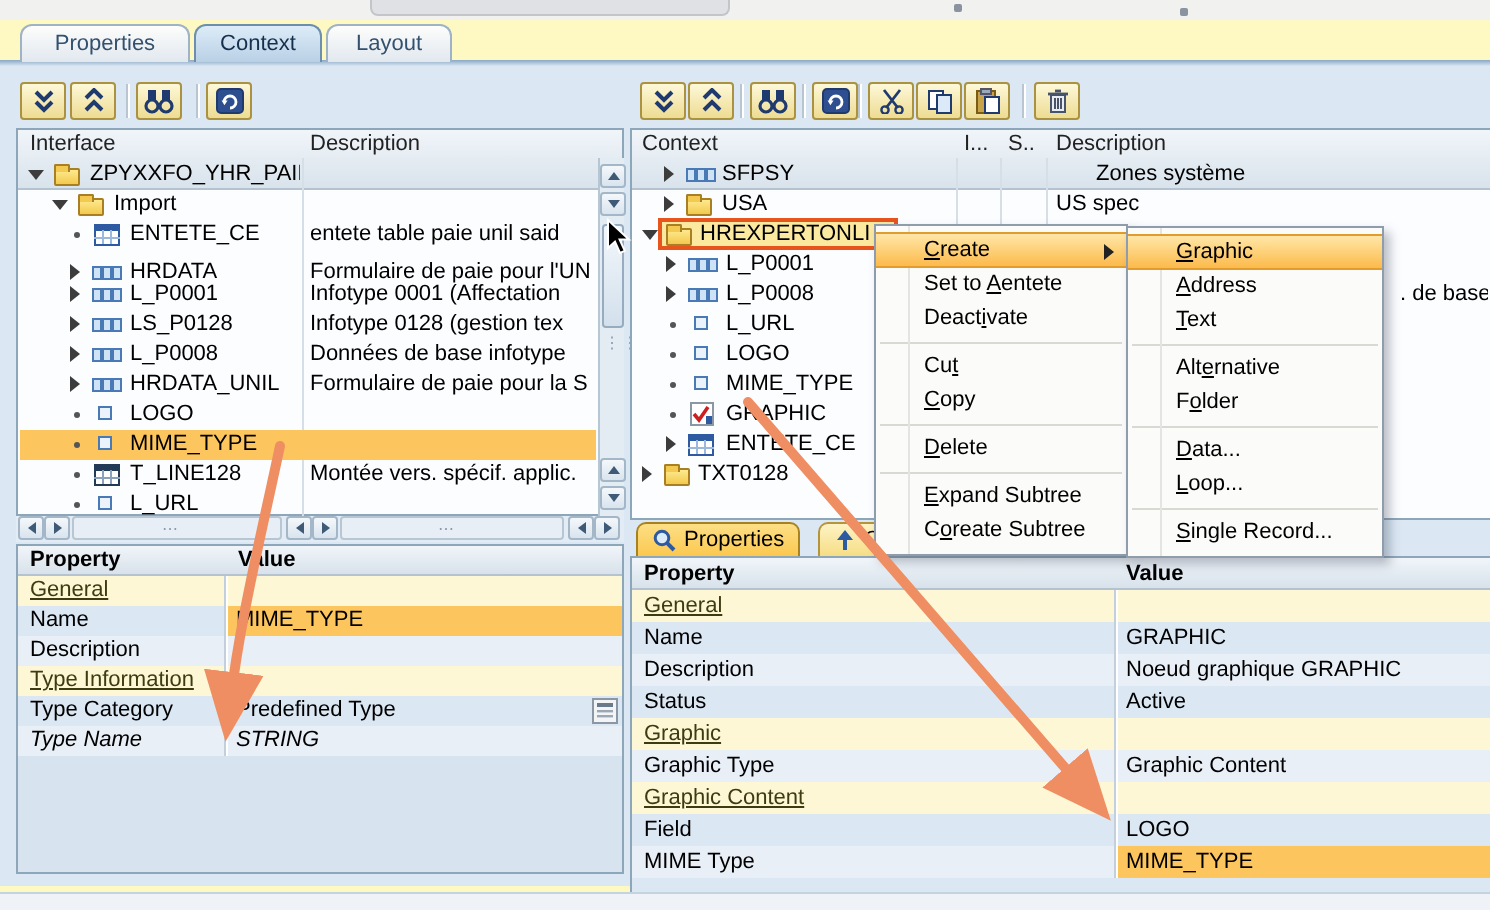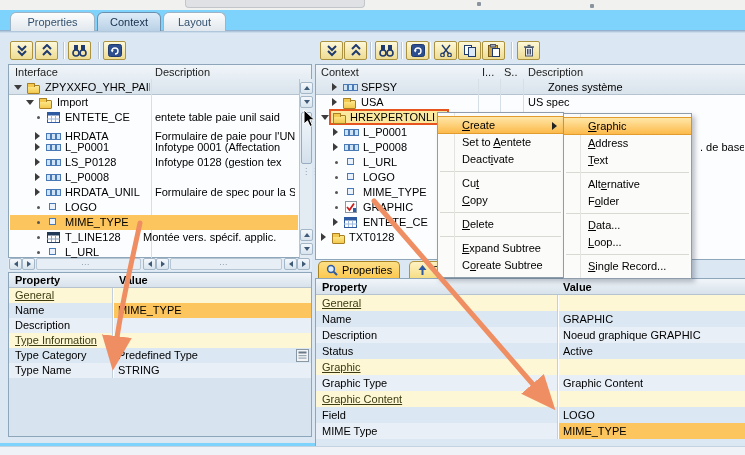--- a/index.html
+++ b/index.html
@@ -1,19 +1,19 @@
 <!DOCTYPE html>
 <html><head>
 <meta charset="utf-8">
 <style>
   * { margin:0; padding:0; box-sizing:border-box; }
   html,body { width:745px; height:455px; }
   .screen { position:relative; width:745px; height:455px; overflow:hidden;
             font-family:"Liberation Sans","DejaVu Sans",sans-serif; font-size:11px; color:#000;
-            background:#7dd3fc; }
+            background:#fef9c3; }
   .abs { position:absolute; }
   
   .topstrip { left:0; top:0; width:745px; height:10px; background:#f1f2f0; }
   .topfrag { left:185px; top:0; width:180px; height:8px; background:#dfe1e4; border:1px solid #c2c6ca; border-top:none; border-radius:0 0 4px 4px; }
   .topmark { width:4px; height:4px; background:#8a94a0; border-radius:1px; }
   
   .tab { top:12px; height:19px; line-height:18px; text-align:center; border:1px solid #9fb3c6; border-bottom:none;
          border-radius:6px 6px 0 0; background:linear-gradient(#fdfdfc,#e1e8ee); color:#33516e; cursor:default; z-index:3;}
   .tab.active { background:linear-gradient(#ddecf8,#b9d0e5); border-color:#6d8fae; color:#152f4c; }
   .tabline { left:0; top:30px; width:745px; height:3px; background:linear-gradient(#89a7c5,#d8e6f2); z-index:2;}
@@ -242,30 +242,31 @@
       <span class="abs lbl" style="left:146px; width:140px; overflow:hidden;">Infotype 0128 (gestion tex</span>
     </div>
     <div class="trow" style="left:0; top:105px; width:290px;">
       <span class="abs exp-r" style="left:26px; top:3px;"></span>
       <svg class="abs" style="left:37px; top:4px;" width="15" height="7">
           <rect x="0.5" y="0.5" width="4" height="6" fill="#cfe3f7" stroke="#4a7ab5"></rect>
           <rect x="5.5" y="0.5" width="4" height="6" fill="#cfe3f7" stroke="#4a7ab5"></rect>
           <rect x="10.5" y="0.5" width="4" height="6" fill="#cfe3f7" stroke="#4a7ab5"></rect>
         </svg>
       <span class="abs lbl" style="left:56px;">L_P0008</span>
+      <span class="abs lbl" style="left:146px; width:140px; overflow:hidden;">Données de base infotype</span>
     </div>
     <div class="trow" style="left:0; top:120px; width:290px;">
       <span class="abs exp-r" style="left:26px; top:3px;"></span>
       <svg class="abs" style="left:37px; top:4px;" width="15" height="7">
           <rect x="0.5" y="0.5" width="4" height="6" fill="#cfe3f7" stroke="#4a7ab5"></rect>
           <rect x="5.5" y="0.5" width="4" height="6" fill="#cfe3f7" stroke="#4a7ab5"></rect>
           <rect x="10.5" y="0.5" width="4" height="6" fill="#cfe3f7" stroke="#4a7ab5"></rect>
         </svg>
       <span class="abs lbl" style="left:56px;">HRDATA_UNIL</span>
-      <span class="abs lbl" style="left:146px; width:140px; overflow:hidden;">Formulaire de spec pour la S</span>
+      <span class="abs lbl" style="left:146px; width:140px; overflow:hidden;">Formulaire de paie pour la S</span>
     </div>
     <div class="trow" style="left:0; top:135px; width:290px;">
       <span class="abs dot" style="left:28px; top:6px;"></span>
       <span class="abs icon-field" style="left:40px; top:3px;"></span>
       <span class="abs lbl" style="left:56px;">LOGO</span>
     </div>
     <div class="trow" style="left:0; top:150px; width:290px;">
       <span class="abs dot" style="left:28px; top:6px;"></span>
       <span class="abs icon-field" style="left:40px; top:3px;"></span>
       <span class="abs lbl" style="left:56px;">MIME_TYPE</span>
@@ -273,21 +274,21 @@
     <div class="trow" style="left:0; top:165px; width:290px;">
       <span class="abs dot" style="left:28px; top:6px;"></span>
       <svg class="abs" style="left:38px; top:2px;" width="13" height="11">
           <rect x="0.5" y="0.5" width="12" height="10" fill="#fff" stroke="#223a56"></rect>
           <rect x="0.5" y="0.5" width="12" height="3" fill="#223a56"></rect>
           <line x1="4.5" y1="3" x2="4.5" y2="10" stroke="#8aa0bb"></line>
           <line x1="8.5" y1="3" x2="8.5" y2="10" stroke="#8aa0bb"></line>
           <line x1="0" y1="7" x2="13" y2="7" stroke="#8aa0bb"></line>
         </svg>
       <span class="abs lbl" style="left:56px;">T_LINE128</span>
-      <span class="abs lbl" style="left:134px; width:140px; overflow:hidden;">Montée vers. spécif. applic.</span>
+      <span class="abs lbl" style="left:146px; width:140px; overflow:hidden;">Montée vers. spécif. applic.</span>
     </div>
     <div class="trow" style="left:0; top:180px; width:290px;">
       <span class="abs dot" style="left:28px; top:6px;"></span>
       <span class="abs icon-field" style="left:40px; top:3px;"></span>
       <span class="abs lbl" style="left:56px;">L_URL</span>
     </div>
 
     <div class="abs" style="left:290px; top:14px; width:13px; height:179px; background:#e3ecf3; border-left:1px solid #b7c6d3;">
       <div class="sbtn" style="left:0px; top:3px;">
           <span class="sarr-u"></span>
@@ -354,21 +355,21 @@
     <div class="prow even" style="left:0; top:75px; width:302px;">
       <span class="abs" style="left:6px;">Type Category</span>
       <span class="pcell-v" style="left:109px;">Predefined Type</span>
       <svg class="abs" style="left:287px; top:1px;" width="13" height="13">
           <rect x="0.5" y="0.5" width="12" height="12" fill="#f2f4f6" stroke="#8a97a5"></rect>
           <rect x="2.5" y="2.5" width="8" height="2" fill="#6b7a8a"></rect>
           <rect x="2.5" y="6" width="8" height="1.2" fill="#9aa7b4"></rect>
           <rect x="2.5" y="8.5" width="8" height="1.2" fill="#9aa7b4"></rect>
         </svg>
     </div>
-    <div class="prow odd" style="left:0; top:90px; width:302px;">
+    <div class="prow odd" style="left:0; top:90px; width:302px;font-style:italic;">
       <span class="abs" style="left:6px;">Type Name</span>
       <span class="pcell-v" style="left:109px;">STRING</span>
     </div>
     <div class="vline" style="left:104px; top:15px; height:90px;"></div>
   </div>
 
   <div class="abs panel" style="left:315px; top:64px; width:430px; height:196px; border-right:none;">
     <div class="phead">
       <span class="abs lbl" style="left:5px;">Context</span>
       <span class="abs lbl" style="left:166px;">I...</span>

